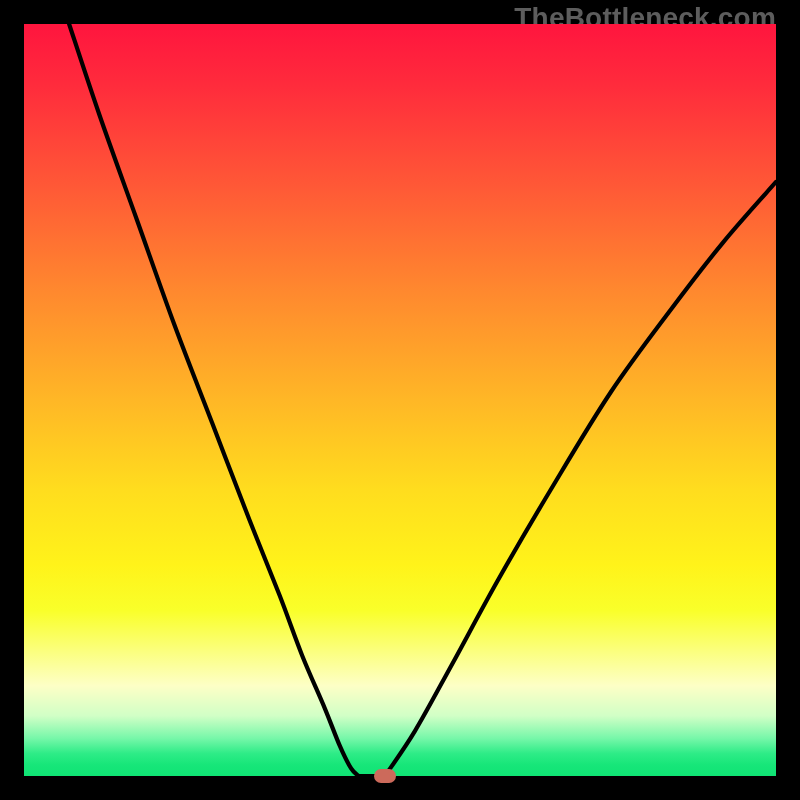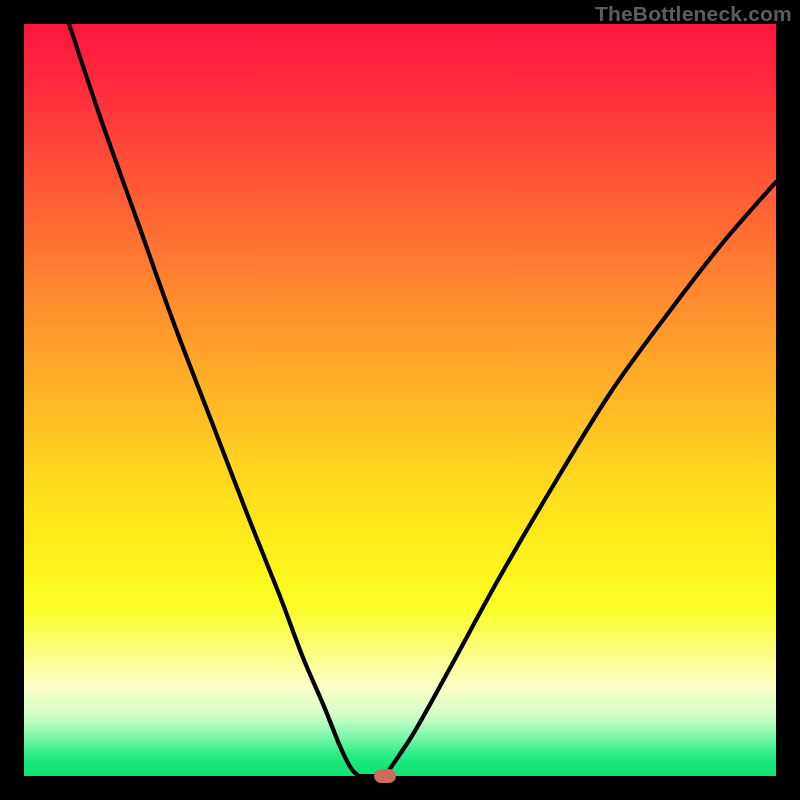--- a/index.html
+++ b/index.html
@@ -38,23 +38,23 @@
       #d1ffc6 92%,
       #76f7a9 95%,
       #2eec87 97%,
       #17e679 98.5%,
       #0fe374 100%
     );
   }
   .watermark {
     position: absolute;
     top: 2px;
-    right: 8px;
+    right: 24px;
     font-family: Arial, Helvetica, sans-serif;
-    font-size: 21px;
+    font-size: 28px;
     font-weight: 600;
     color: #5d5d5d;
     letter-spacing: 0.2px;
   }
   svg.curve {
     position: absolute;
     left: 0;
     top: 0;
     width: 752px;
     height: 752px;

